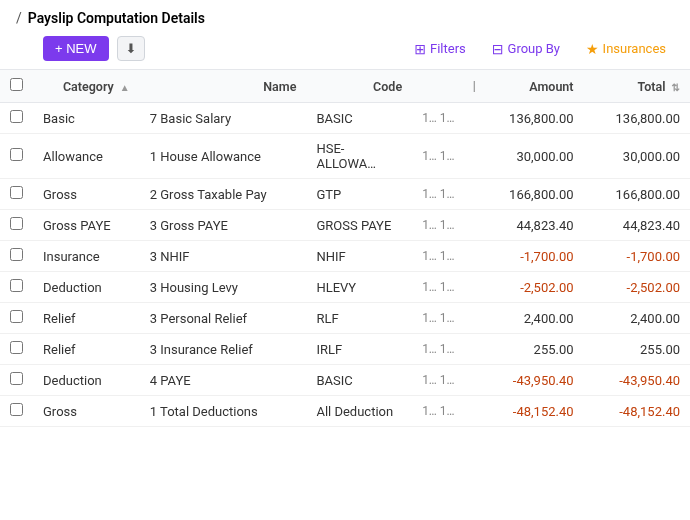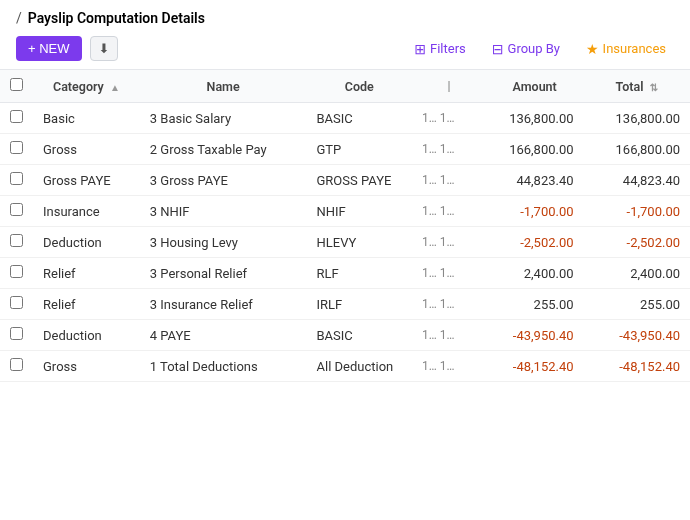--- a/index.html
+++ b/index.html
@@ -18,20 +18,21 @@
       font-size: 14px;
       color: #555;
       gap: 6px;
     }
     .breadcrumb .title { font-weight: 600; color: #000000; }
     .toolbar {
       display: flex;
       align-items: center;
       padding: 4px 16px 8px;
       gap: 8px;
+      margin-left: 27px;
     }
     .btn-new {
       background: #7c3aed;
       color: #fff;
       border: none;
       border-radius: 4px;
       padding: 5px 12px;
       font-size: 13px;
       cursor: pointer;
       display: flex;
@@ -69,27 +70,27 @@
       width: 100%;
       border-collapse: collapse;
     }
     thead tr {
       background: #f9fafb;
       border-top: 1px solid #e5e7eb;
       border-bottom: 1px solid #e5e7eb;
     }
     thead th {
       padding: 8px 10px;
-      text-align: center;
+      text-align: right;
       font-weight: 600;
       color: #444;
       font-size: 12.5px;
       white-space: nowrap;
     }
-    thead th.num { text-align: center; }
+    thead th.num { text-align: right; }
     thead th .sort-icon { color: #999; margin-left: 3px; font-size: 10px; }
     .check-col { width: 32px; text-align: center !important; }
     tbody tr {
       border-bottom: 1px solid #f0f0f0;
     }
     tbody td {
       padding: 7px 10px;
       font-size: 13px;
       color: #333;
     }
@@ -149,25 +150,34 @@
       <th class="col-amount num">Amount</th>
       <th class="col-total num">
         Total <span class="sort-icon">⇅</span>
       </th>
     </tr>
   </thead>
   <tbody id="table-body">
   <tr>
         <td class="check-col"><input type="checkbox" style=""></td>
         <td>Basic</td>
-        <td>3 Basic Salary</td>
+        <td>7 Basic Salary</td>
         <td>BASIC</td>
         <td class="col-i">1… 1…</td>
         <td class="num positive">136,800.00</td>
         <td class="num positive">136,800.00</td>
+      </tr>
+      <tr>
+        <td class="check-col"><input type="checkbox" style=""></td>
+        <td>Allowance</td>
+        <td>1 House Allowance</td>
+        <td>HSE-ALLOWA…</td>
+        <td class="col-i">1… 1…</td>
+        <td class="num positive">30,000.00</td>
+        <td class="num positive">30,000.00</td>
       </tr>
       <tr>
         <td class="check-col"><input type="checkbox" style=""></td>
         <td>Gross</td>
         <td>2 Gross Taxable Pay</td>
         <td>GTP</td>
         <td class="col-i">1… 1…</td>
         <td class="num positive">166,800.00</td>
         <td class="num positive">166,800.00</td>
       </tr>

